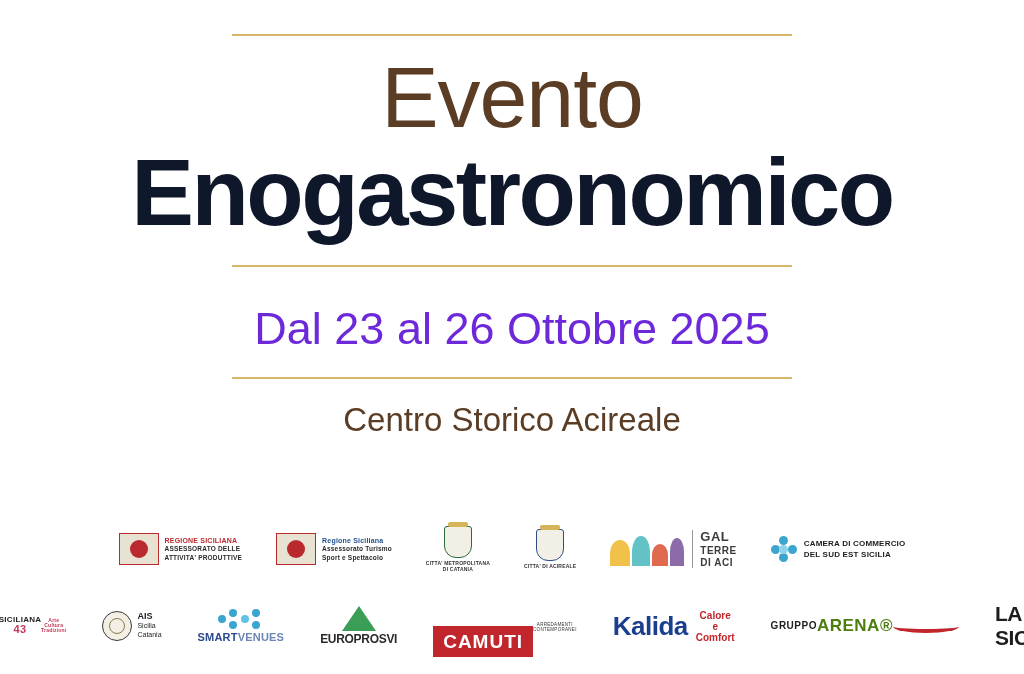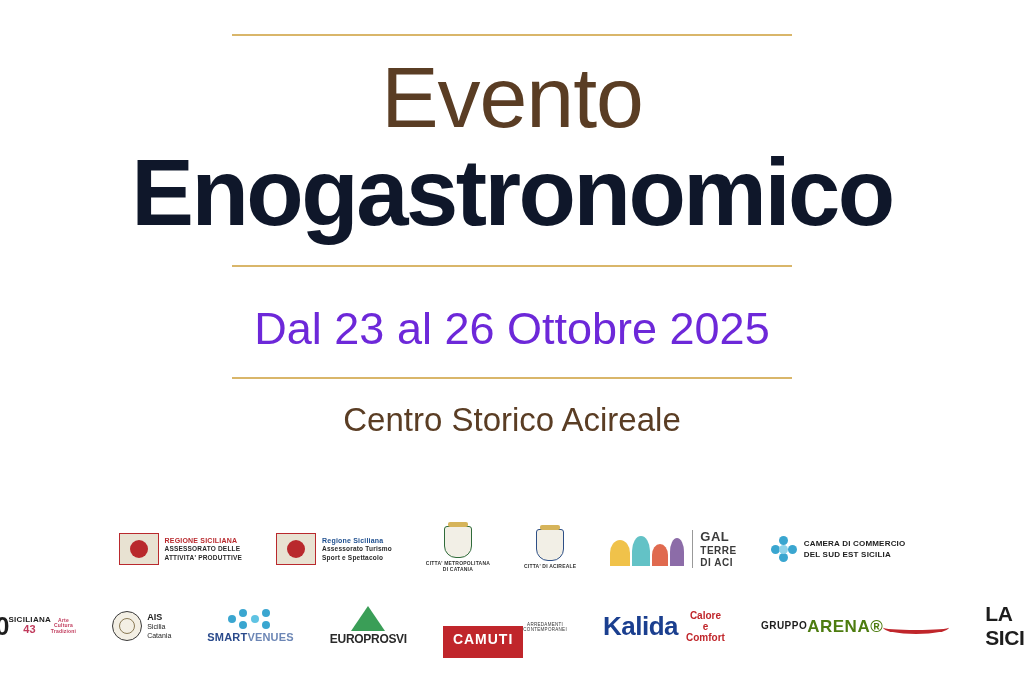--- a/index.html
+++ b/index.html
@@ -355,24 +355,24 @@
     color: #2a2a2a;
     letter-spacing: -.3px;
   }
 
   .lg-camuti {
     text-align: center;
   }
   .camuti-box {
     background: #c0262b;
     color: #fff;
-    font-size: 14px;
+    font-size: 19px;
     font-weight: 800;
     letter-spacing: 1px;
-    padding: 5px 10px 11px;
+    padding: 5px 10px 4px;
     margin-top: 31px;
   }
   .camuti-sub {
     font-size: 4.5px;
     color: #333;
     letter-spacing: .3px;
     margin-top: 2px;
   }
 
   .lg-kalida {

